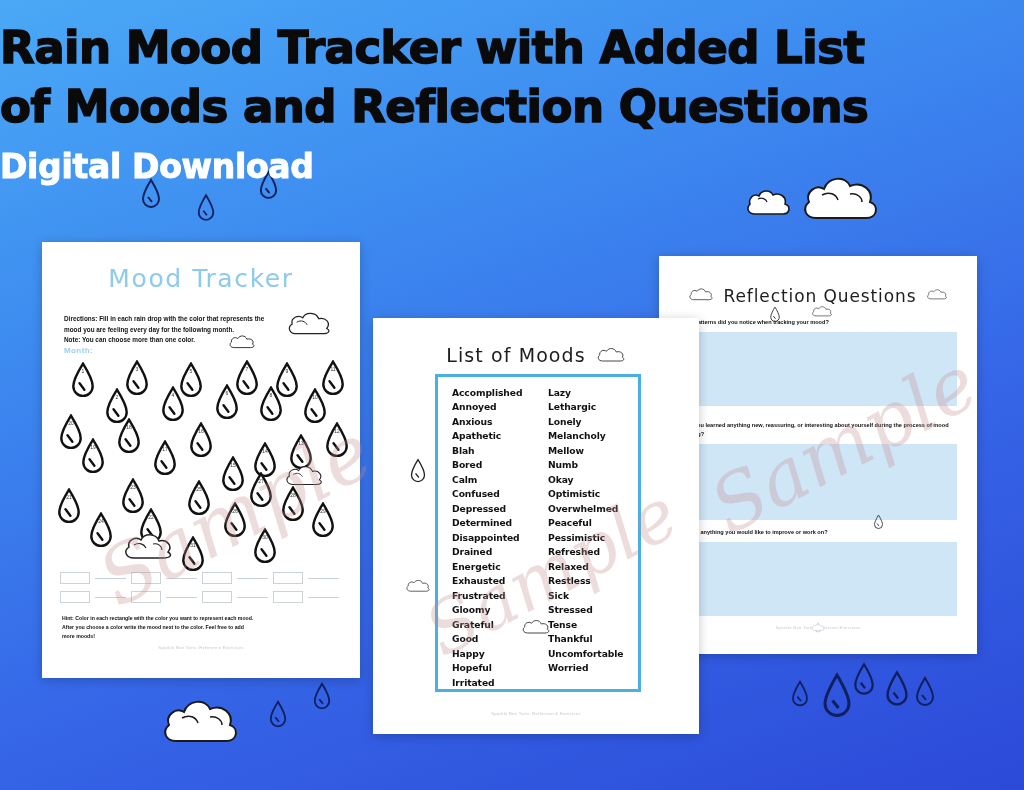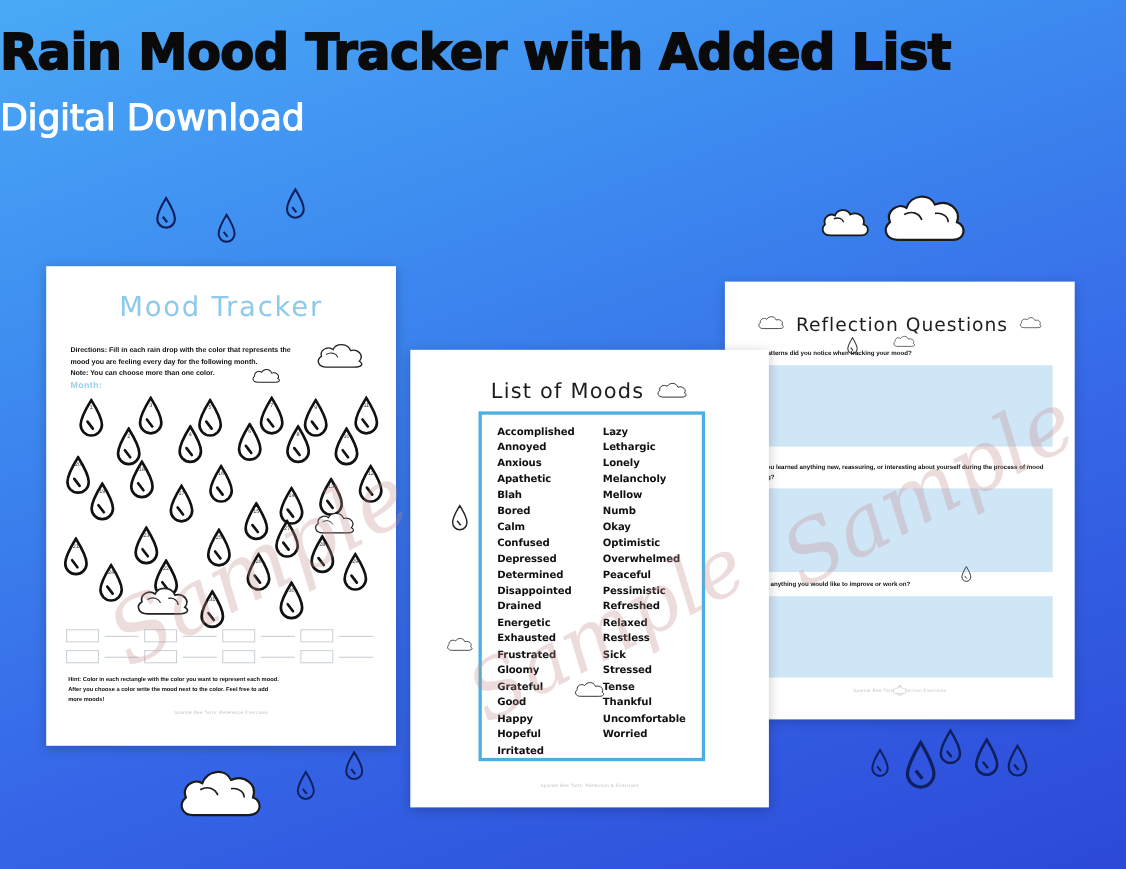--- a/index.html
+++ b/index.html
@@ -13,21 +13,21 @@
 
   
   .title-wrap{position:absolute;left:0;top:18px;width:1024px;text-align:left;z-index:6;}
   .title-line{
     font-family:"DejaVu Sans",sans-serif;
     font-weight:bold;color:#0a0a0a;
     font-size:45px;line-height:1.32;letter-spacing:-0.5px;
     -webkit-text-stroke:1.6px #0a0a0a;
   }
   .subtitle{
-    font-family:"DejaVu Sans",sans-serif;font-weight:normal;
+    font-family:"DejaVu Sans",sans-serif;font-weight:bold;
     color:#ffffff;font-size:33px;margin-top:10px;letter-spacing:-0.3px;
     -webkit-text-stroke:1px #ffffff;
   }
 
   
   .deco{position:absolute;z-index:2;pointer-events:none;}
   .cloud-white svg{display:block;}
   .drop-outline svg{display:block;}
 
   
@@ -120,20 +120,21 @@
   .wm-2{left:415px;top:530px;font-size:72px;}
   .wm-3{left:700px;top:400px;font-size:76px;}
 </style>
 </head>
 <body>
 
 <div class="stage">
 
   <div class="title-wrap">
     <div class="title-line">Rain Mood Tracker with Added List</div>
+    <div class="title-line">of Moods and Reflection Questions</div>
     <div class="subtitle">Digital Download</div>
   </div>
 
   <div class="deco cloud-white" style="left:745px;top:186px;">
     <svg width="48" height="32" viewBox="0 0 48 32">
         <path d="M10 28 C3 28 1 22 5 18 C3 12 9 7 14 10 C16 4 25 3 28 9 C35 6 42 11 40 18 C46 20 45 28 38 28 Z" fill="#fff" stroke="#1a1a1a" stroke-width="1.6"></path>
         <path d="M13 13 C17 11 21 13 22 16" fill="none" stroke="#1a1a1a" stroke-width="1.2"></path>
       </svg>
   </div>
   <div class="deco cloud-white" style="left:800px;top:172px;">

